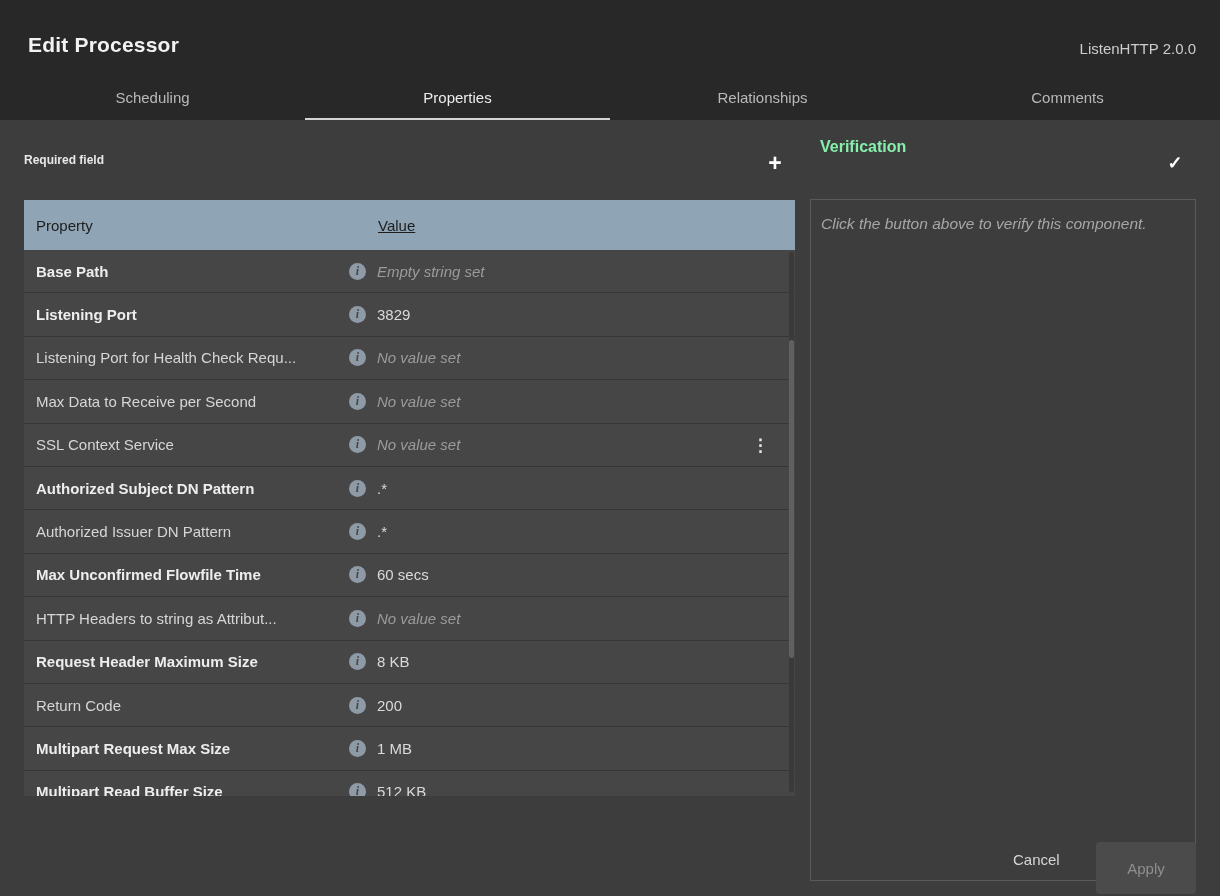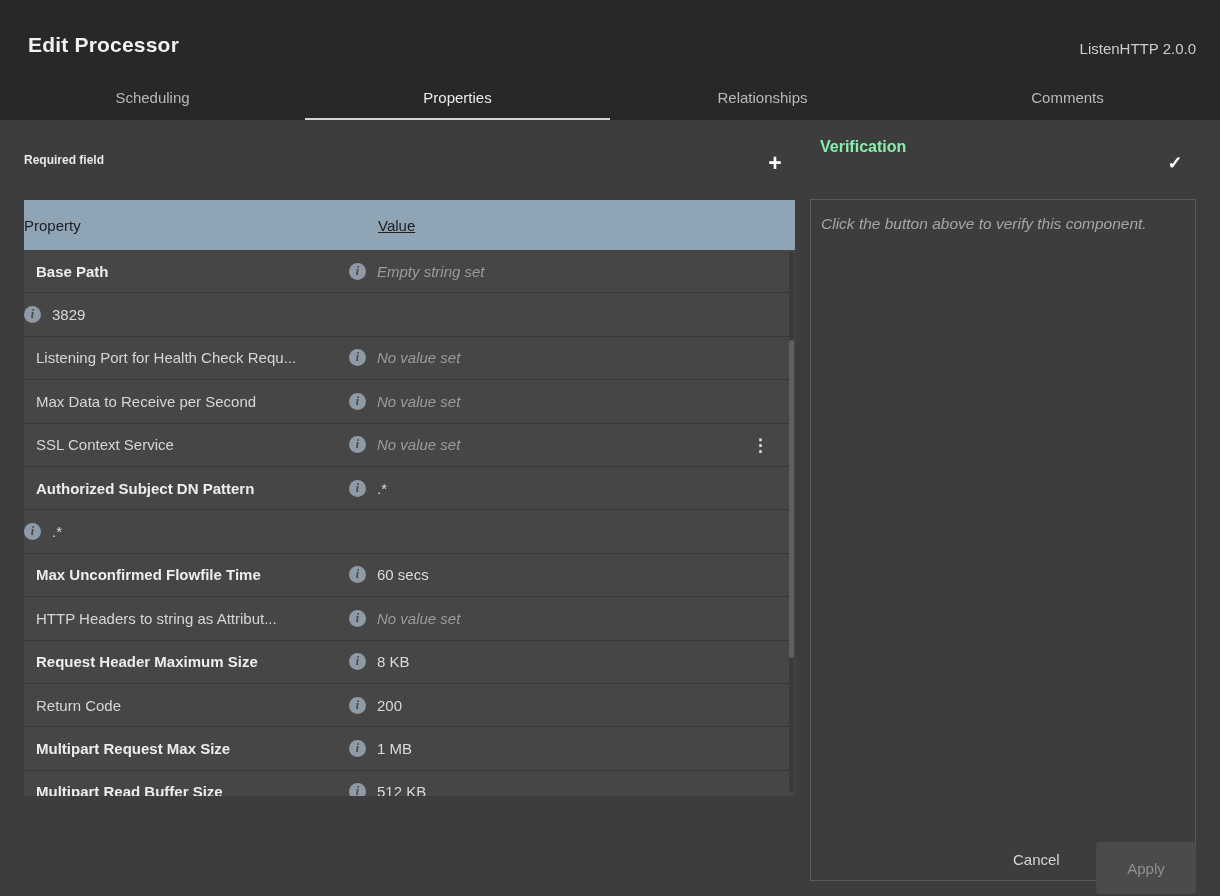--- a/index.html
+++ b/index.html
@@ -51,21 +51,21 @@
   }
 
   .properties-table {
     position:absolute; left:24px; top:200px; width:771px; height:596px;
     overflow:hidden;
   }
   .table-header {
     height:50px; background:#8fa5b5; display:flex; align-items:center;
     color:#1d1d1d; font-size:15px; font-weight:500;
   }
-  .table-header .col-property { width:352px; }
+  .table-header .col-property { padding-left:12px; width:352px; }
   .table-header .col-value { padding-left:2px;text-decoration:underline; }
 
   .table-body { position:relative; }
   .prow {
     height:43.4px; background:#464646; border-bottom:1px solid #373737;
     display:flex; align-items:center; position:relative;
   }
   .prow .pname {
     padding-left:12px; width:325px; font-size:15px; color:#d6d6d6;
     white-space:nowrap; overflow:hidden;
@@ -154,20 +154,21 @@
   </div>
   <div class="table-body">
   <div class="prow bold unset">
     <div class="pname">Base Path</div>
     <div class="info-icon">i</div>
     <div class="pvalue">Empty string set</div>
 
   </div>
 
   <div class="prow bold">
+    <div class="pname">Listening Port</div>
     <div class="info-icon">i</div>
     <div class="pvalue">3829</div>
 
   </div>
 
   <div class="prow unset">
     <div class="pname">Listening Port for Health Check Requ...</div>
     <div class="info-icon">i</div>
     <div class="pvalue">No value set</div>
 
@@ -188,20 +189,21 @@
   </div>
 
   <div class="prow bold">
     <div class="pname">Authorized Subject DN Pattern</div>
     <div class="info-icon">i</div>
     <div class="pvalue">.*</div>
 
   </div>
 
   <div class="prow">
+    <div class="pname">Authorized Issuer DN Pattern</div>
     <div class="info-icon">i</div>
     <div class="pvalue">.*</div>
 
   </div>
 
   <div class="prow bold">
     <div class="pname">Max Unconfirmed Flowfile Time</div>
     <div class="info-icon">i</div>
     <div class="pvalue">60 secs</div>
 

